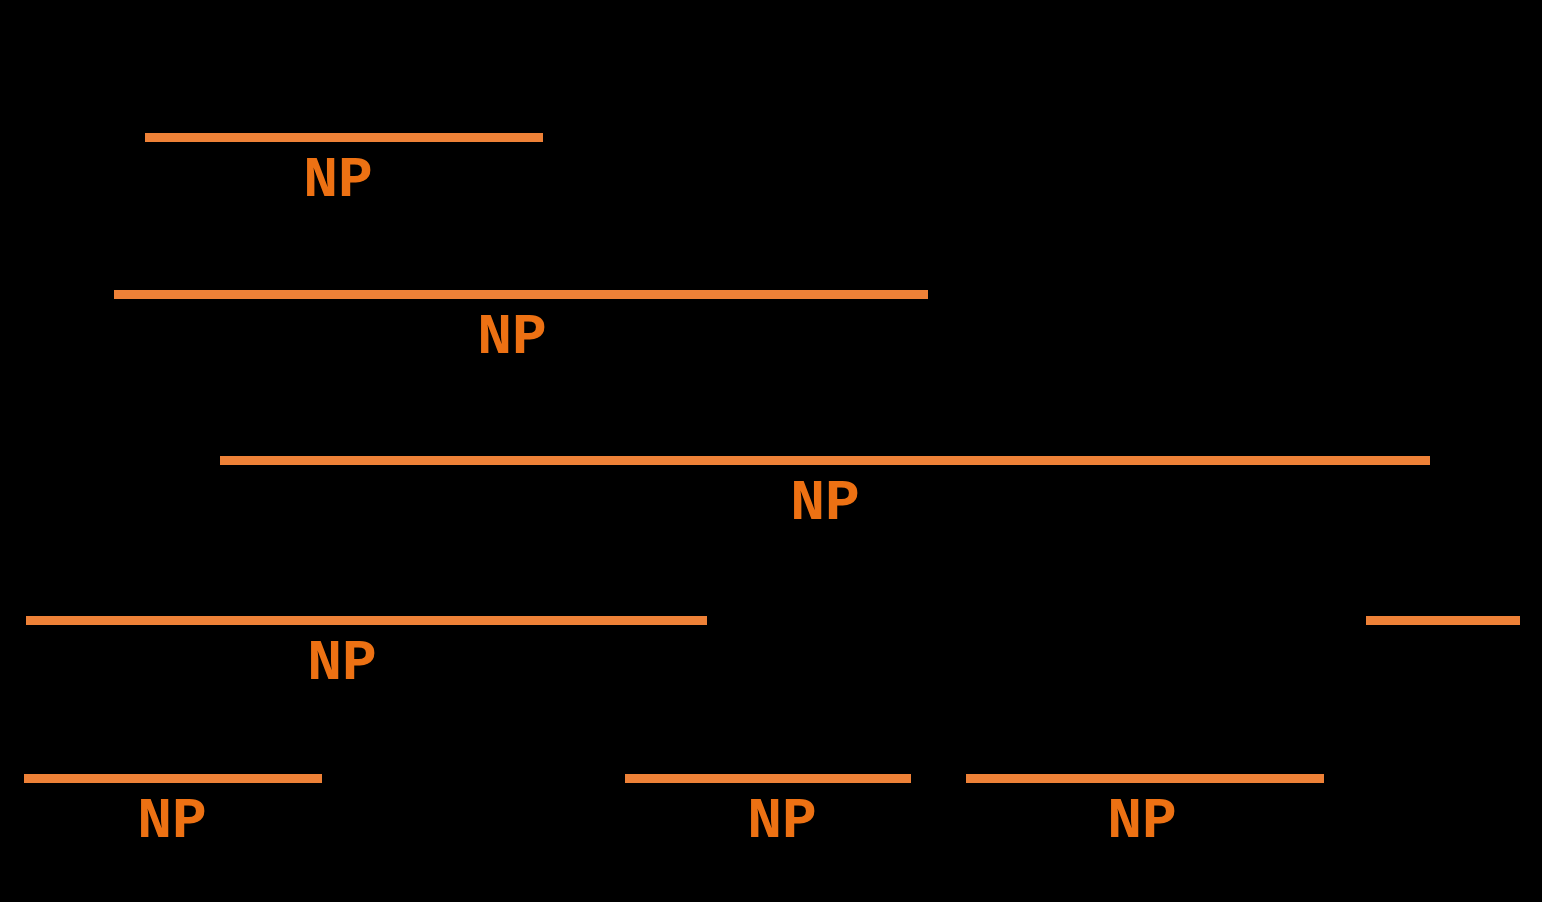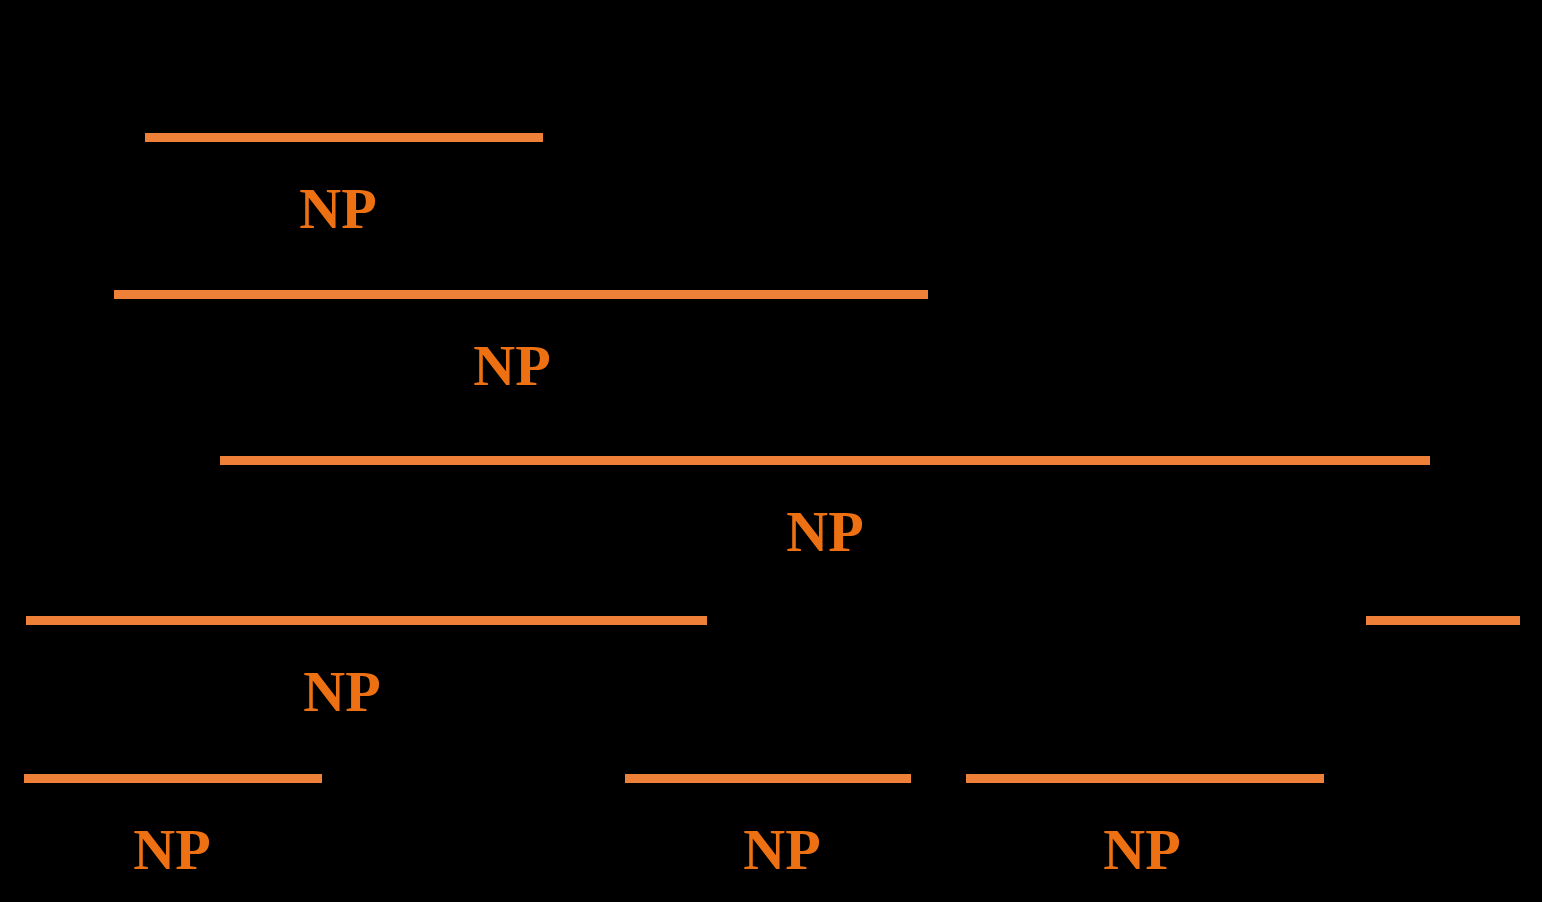--- a/index.html
+++ b/index.html
@@ -18,28 +18,27 @@
   }
   .span-bar {
     position: absolute;
     height: 9px;
     background: #ee8137;
     border-radius: 0;
   }
   .span-label {
     position: absolute;
     color: #ed7113;
-    font-family: Liberation Serif, serif;
+    font-family: Liberation Mono, monospace;
     font-weight: bold;
     font-size: 58px;
     line-height: 58px;
     letter-spacing: 0px;
     white-space: nowrap;
     transform: translateX(-50%);
-    margin-top: 28px;
     -webkit-font-smoothing: none;
   }
 </style>
 </head>
 <body>
 
 <div id="stage" style="width: 1542px; height: 902px; background: rgb(0, 0, 0);">
     <div style="position: absolute; left: 0px; top: 0px; width: 100%; height: 0px;">
       <div class="span-bar" style="left: 145px; top: 133px; width: 398px; background: rgb(238, 129, 55);"></div>
       <div class="span-label" style="left: 338px; top: 152px; color: rgb(237, 113, 19);">NP</div>

